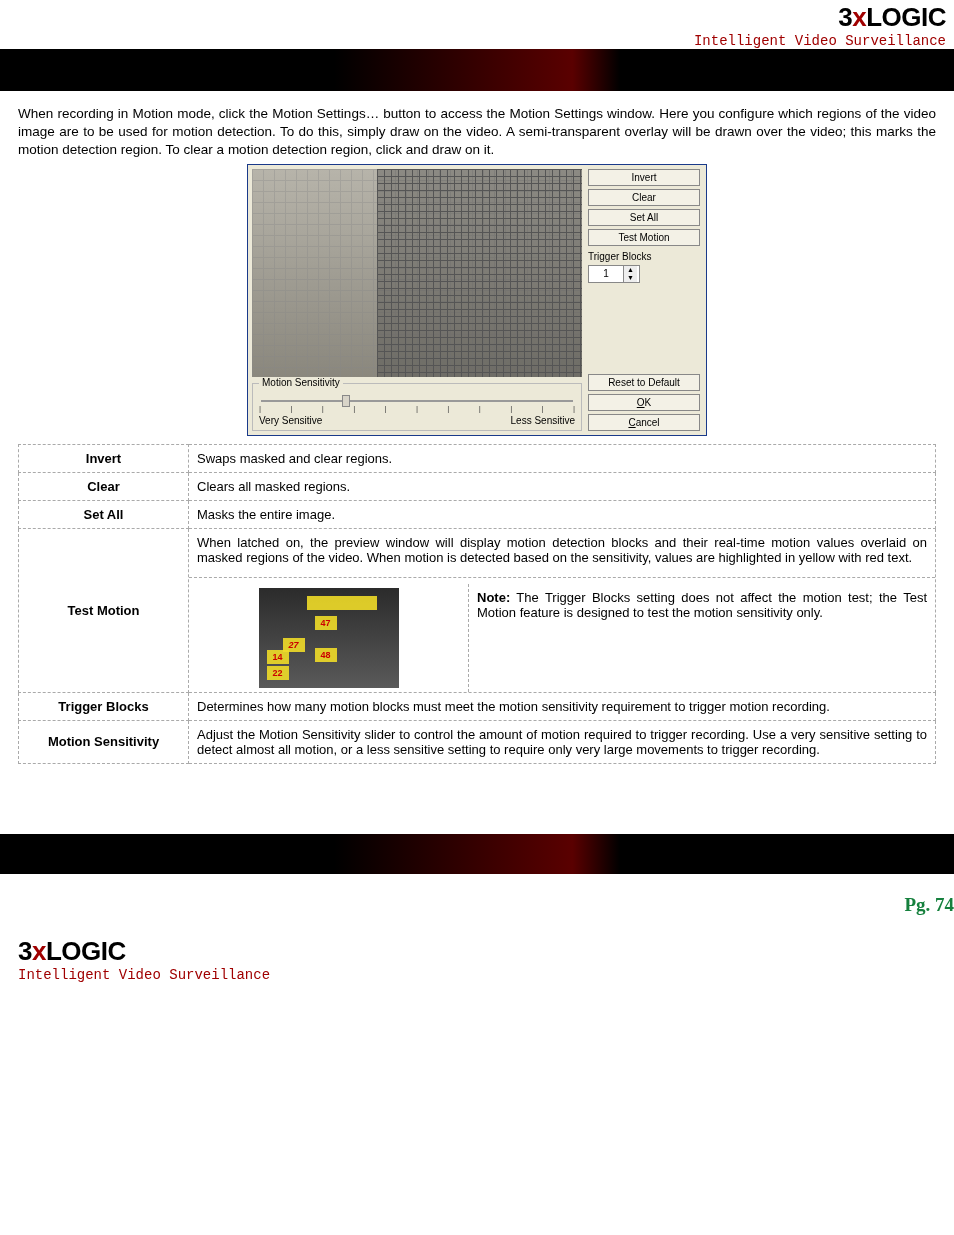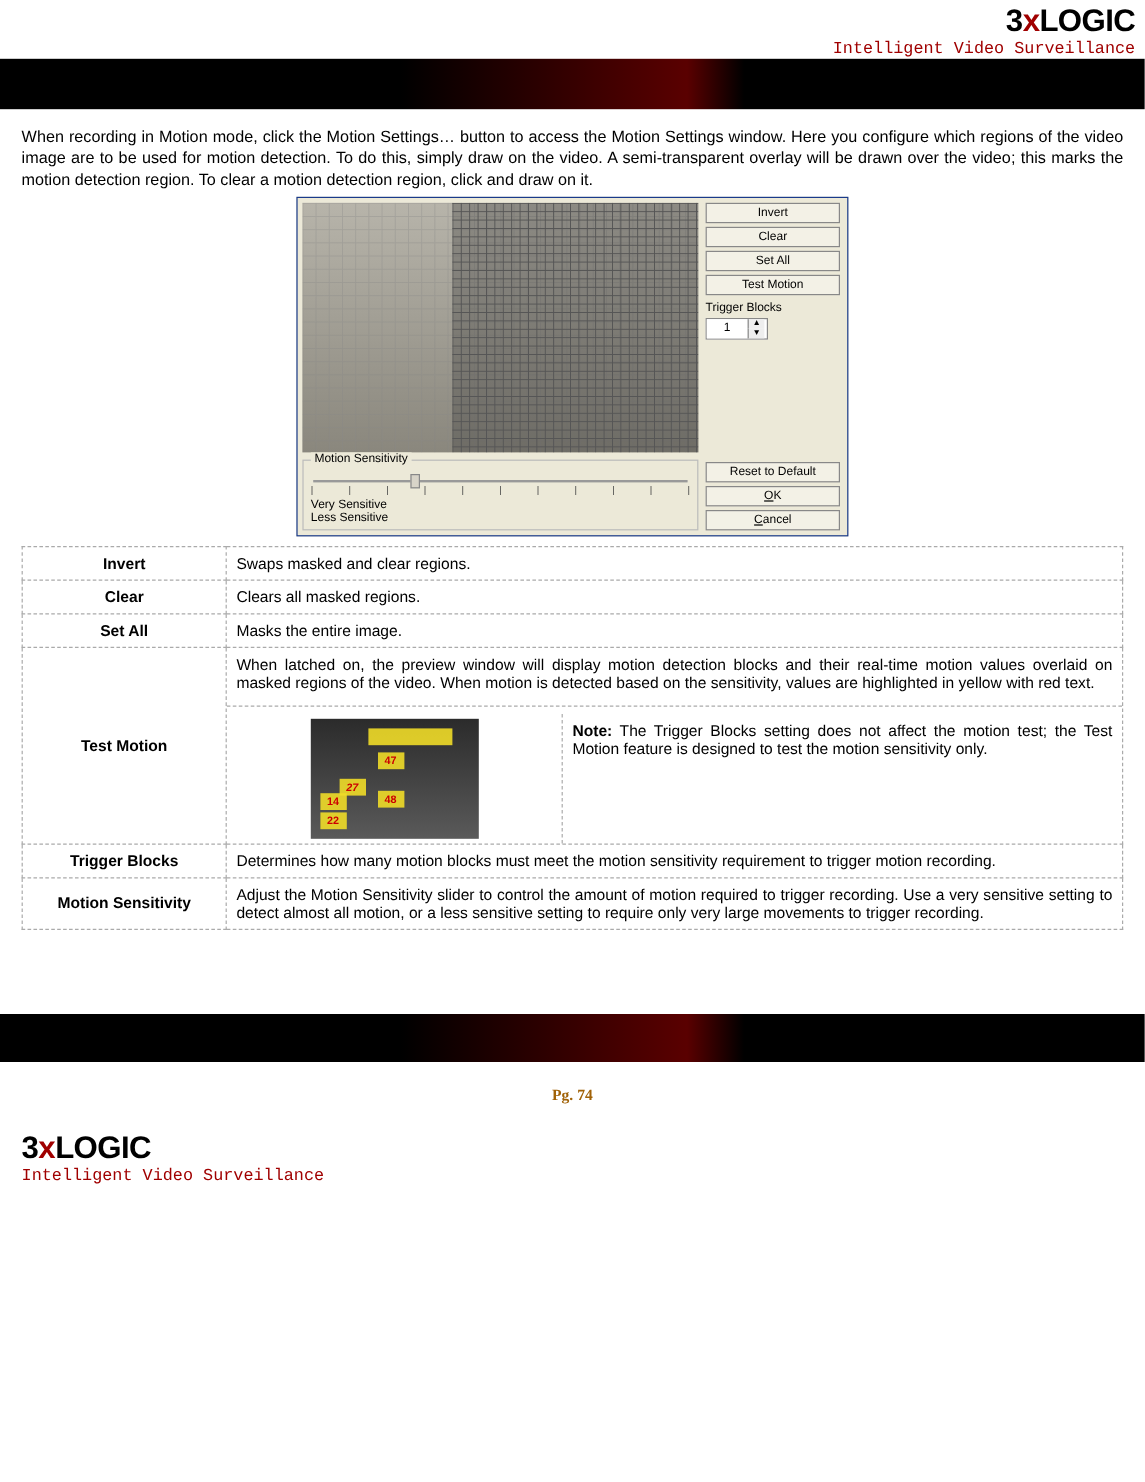--- a/index.html
+++ b/index.html
@@ -102,21 +102,21 @@
   }
   .ms-slider-thumb {
     position: absolute; left: 26%; top: -5px;
     width: 8px; height: 12px;
     background: #d8d4c8; border: 1px solid #888;
   }
   .ms-slider-ticks {
     display: flex; justify-content: space-between;
     font-size: 8px; color: #444; margin-top: 2px;
   }
-  .ms-slider-labels { display: flex; justify-content: space-between; font-size: 10px; margin-top: 2px; flex-direction: column; }
+  .ms-slider-labels { display: flex; justify-content: space-between; font-size: 10px; margin-top: 2px; }
   .ms-right { width: 112px; display: flex; flex-direction: column; gap: 3px; }
   .ms-btn {
     border: 1px solid #888; background: #f3f1e6;
     font-size: 10px; text-align: center; padding: 2px 0;
   }
   .ms-trg-label { font-size: 10px; margin-top: 2px; }
   .ms-spinner {
     display: flex; align-items: stretch; width: 52px; height: 18px;
     border: 1px solid #888; background: #fff;
   }
@@ -168,21 +168,21 @@
     height: 40px;
     background: linear-gradient(90deg, #000 0%, #000 35%, #5a0000 60%, #000 65%, #000 100%);
     margin-top: 60px;
   }
   .footer-text {
     text-align: center; color: #fff;
     font-family: "Times New Roman", serif;
     font-size: 16px; font-weight: bold;
     padding-top: 2px;
   }
-  .footer-pg { color: #a16207; font-size: 13px; }
+  .footer-pg { color: #15803d; font-size: 19px; text-align: right; }
   .footer-logo-row { padding: 20px 8px 20px 18px; }
   .footer-logo-row .logo-main { font-size: 26px; text-align: left; }
   .footer-logo-row .logo-tag { text-align: left; }
 </style>
 </head>
 <body>
 
 <div class="header-logo-row">
   <div class="logo-stack">
     <div class="logo-main">

